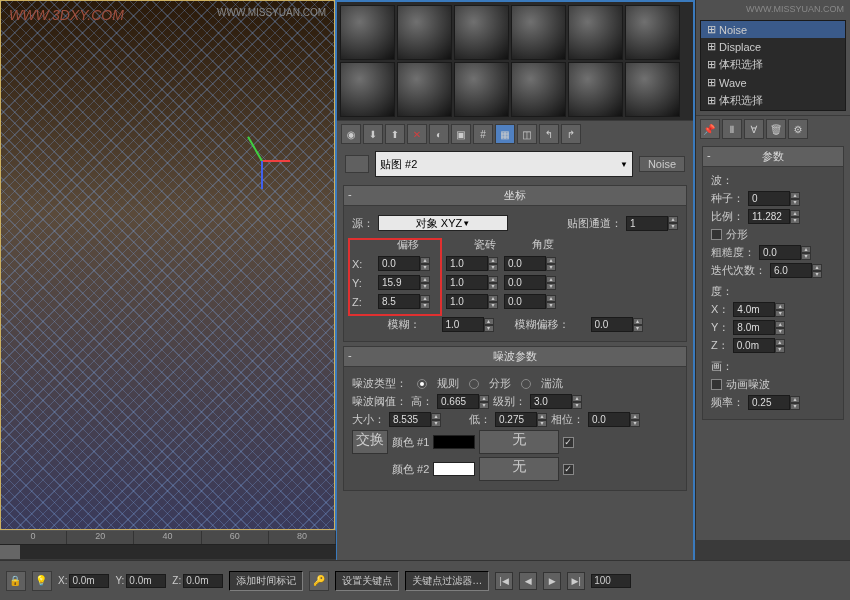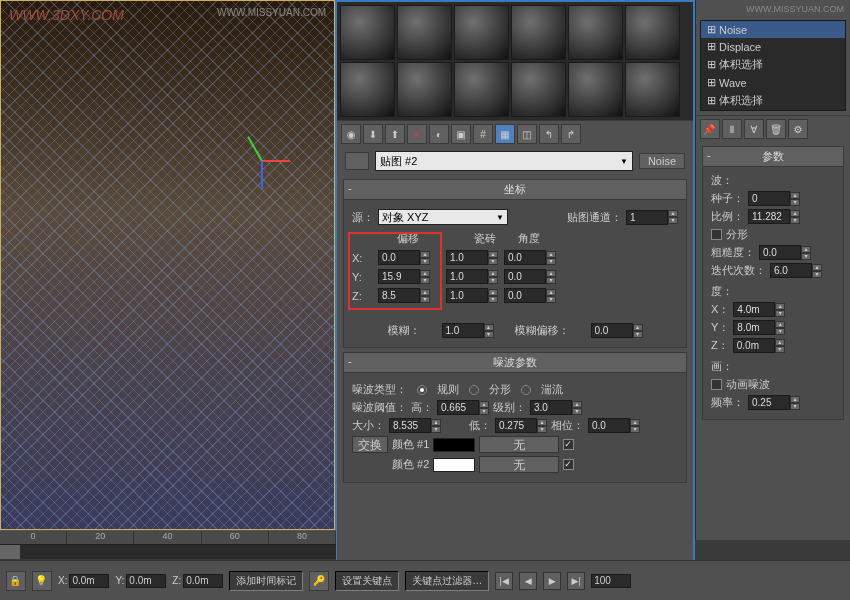--- a/index.html
+++ b/index.html
@@ -13,42 +13,42 @@
 .gizmo .r { background: #f04040; transform: rotate(-90deg); }
 .gizmo .g { background: #40d040; transform: rotate(150deg); }
 .gizmo .b { background: #4060f0; transform: rotate(0deg); }
 .mat-editor { position: absolute; left: 335px; top: 0; width: 360px; height: 565px; background: #505050; border: 2px solid #3a7abd; }
 .spheres { display: flex; flex-wrap: wrap; background: #2a2a2a; padding: 2px; }
 .sphere { width: 55px; height: 55px; margin: 1px; background: radial-gradient(circle at 35% 30%, #707070, #101010); border: 1px solid #1a1a1a; }
 .toolbar-row { display: flex; align-items: center; gap: 2px; padding: 3px 4px; background: #505050; border-top: 1px solid #3a3a3a; }
 .tbtn { width: 20px; height: 20px; background: #606060; border: 1px solid #3a3a3a; display: flex; align-items: center; justify-content: center; font-size: 10px; color: #ccc; }
 .map-name-row { display: flex; align-items: center; gap: 6px; padding: 4px 8px; background: #505050; }
 .dropper { width: 24px; height: 18px; background: #606060; border: 1px solid #3a3a3a; }
-.combo { flex: 1; height: 20px; background: #e8e8e8; color: #000; border: 1px solid #222; padding: 0 4px; display: flex; align-items: center; justify-content: space-between; }
+.combo { flex: 1; height: 26px; background: #e8e8e8; color: #000; border: 1px solid #222; padding: 0 4px; display: flex; align-items: center; justify-content: space-between; }
 .noise-btn { padding: 1px 8px; background: #606060; border: 1px solid #3a3a3a; color: #ccc; }
 .rollup { margin: 4px 6px; border: 1px solid #3a3a3a; background: #4a4a4a; }
 .rollup-hdr { background: #606060; text-align: center; padding: 2px; border-bottom: 1px solid #3a3a3a; position: relative; color: #ddd; }
 .rollup-hdr .minus { position: absolute; left: 4px; }
 .rollup-body { padding: 6px 8px; }
 .row { display: flex; align-items: center; gap: 4px; margin: 3px 0; }
 .lbl { color: #ccc; }
-.combo-wide { width: 130px; height: 16px; background: #e8e8e8; color: #000; border: 1px solid #222; padding: 0 3px; display: flex; align-items: center; justify-content: space-between; }
+.combo-wide { width: 130px; height: 16px; background: #e8e8e8; color: #000; border: 1px solid #222; padding: 0 3px; display: flex; align-items: center; justify-content: center; }
 .spinner { display: flex; align-items: center; }
 .spinner input { width: 42px; height: 15px; background: #2a2a2a; color: #ddd; border: 1px solid #1a1a1a; padding: 0 3px; font-size: 10px; }
 .spinner .arrows { display: flex; flex-direction: column; }
 .spinner .arrows span { width: 10px; height: 7px; background: #666; border: 1px solid #333; font-size: 6px; line-height: 5px; text-align: center; }
 .offset-grid { display: grid; grid-template-columns: 18px 60px 50px 50px; gap: 4px 8px; align-items: center; }
 .hl-box { position: absolute; border: 2px solid #e03030; pointer-events: none; }
 .radio-row { display: flex; align-items: center; gap: 10px; }
 .radio { width: 10px; height: 10px; border-radius: 50%; border: 1px solid #888; display: inline-block; }
 .radio.on::after { content: ""; display: block; width: 4px; height: 4px; background: #fff; border-radius: 50%; margin: 2px; }
 .swatch { width: 42px; height: 14px; border: 1px solid #222; }
 .swatch.black { background: #000; }
 .swatch.white { background: #fff; }
-.map-btn { width: 80px; height: 17px; background: #606060; border: 1px solid #333; text-align: center; font-size: 12px; }
+.map-btn { width: 80px; height: 24px; background: #606060; border: 1px solid #333; text-align: center; font-size: 14px; }
 .chk { width: 11px; height: 11px; border: 1px solid #888; background: #333; display: inline-block; }
 .chk.on::after { content: "✓"; font-size: 9px; color: #ddd; display: block; line-height: 9px; }
 .mod-panel { position: absolute; right: 0; top: 0; width: 155px; height: 540px; background: #505050; border-left: 1px solid #2a2a2a; }
 .mod-list { background: #2a2a2a; margin: 4px; border: 1px solid #1a1a1a; }
 .mod-item { padding: 2px 6px; color: #ccc; display: flex; align-items: center; gap: 4px; }
 .mod-item.sel { background: #3a5a8a; }
 .mod-item .exp { width: 8px; }
 .timeline { position: absolute; left: 0; bottom: 40px; width: 336px; height: 30px; background: #3a3a3a; border-top: 1px solid #555; }
 .timeline-ticks { display: flex; background: #4a4a4a; height: 14px; border-bottom: 1px solid #222; }
 .timeline-ticks span { flex: 1; font-size: 9px; text-align: center; color: #aaa; border-right: 1px solid #333; }
@@ -130,21 +130,21 @@
             <div class="arrows">
               <span>▴</span>
               <span>▾</span>
             </div>
           </div>
       </div>
       <div class="offset-grid" style="margin-top:6px">
         <span></span>
         <span class="lbl" style="text-align:center">偏移</span>
         <span class="lbl" style="text-align:right">瓷砖</span>
-        <span class="lbl" style="text-align:center">角度</span>
+        <span class="lbl" style="text-align:right">角度</span>
 
         <span class="lbl">X:</span>
         <div class="spinner">
             <input value="0.0" style="">
             <div class="arrows">
               <span>▴</span>
               <span>▾</span>
             </div>
           </div>
         <div class="spinner">
@@ -202,21 +202,21 @@
           </div>
         <div class="spinner">
             <input value="0.0" style="">
             <div class="arrows">
               <span>▴</span>
               <span>▾</span>
             </div>
           </div>
       </div>
       <div class="hl-box" style="left:4px; top:32px; width:94px; height:78px"></div>
-      <div class="row" style="margin-top:20px; justify-content:center; gap:21px">
+      <div class="row" style="margin-top:8px; justify-content:center; gap:21px">
         <span class="lbl">模糊：</span>
         <div class="spinner">
             <input value="1.0" style="">
             <div class="arrows">
               <span>▴</span>
               <span>▾</span>
             </div>
           </div>
         <span class="lbl">模糊偏移：</span>
         <div class="spinner">

